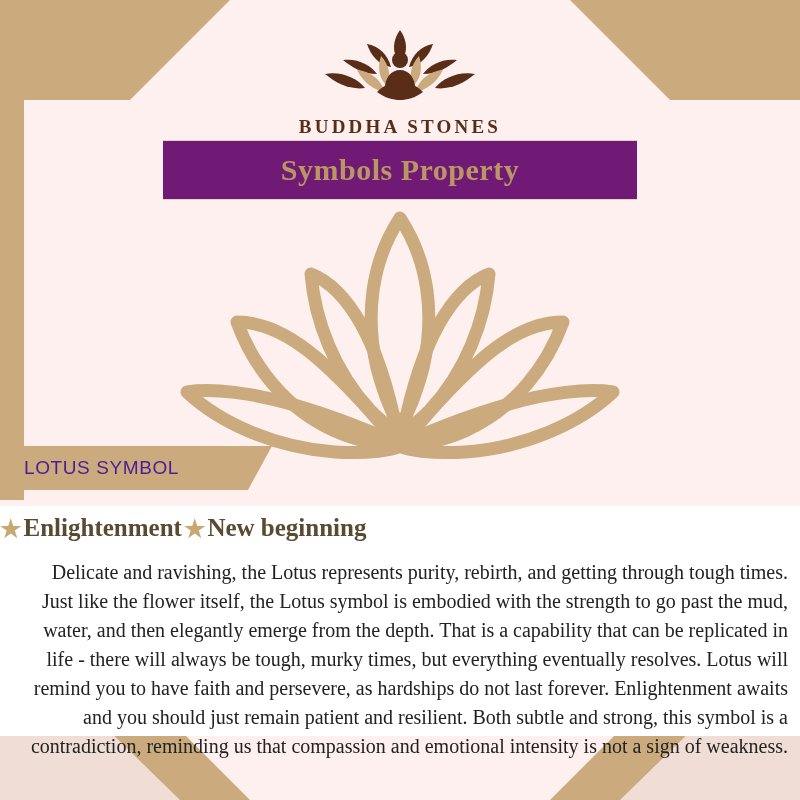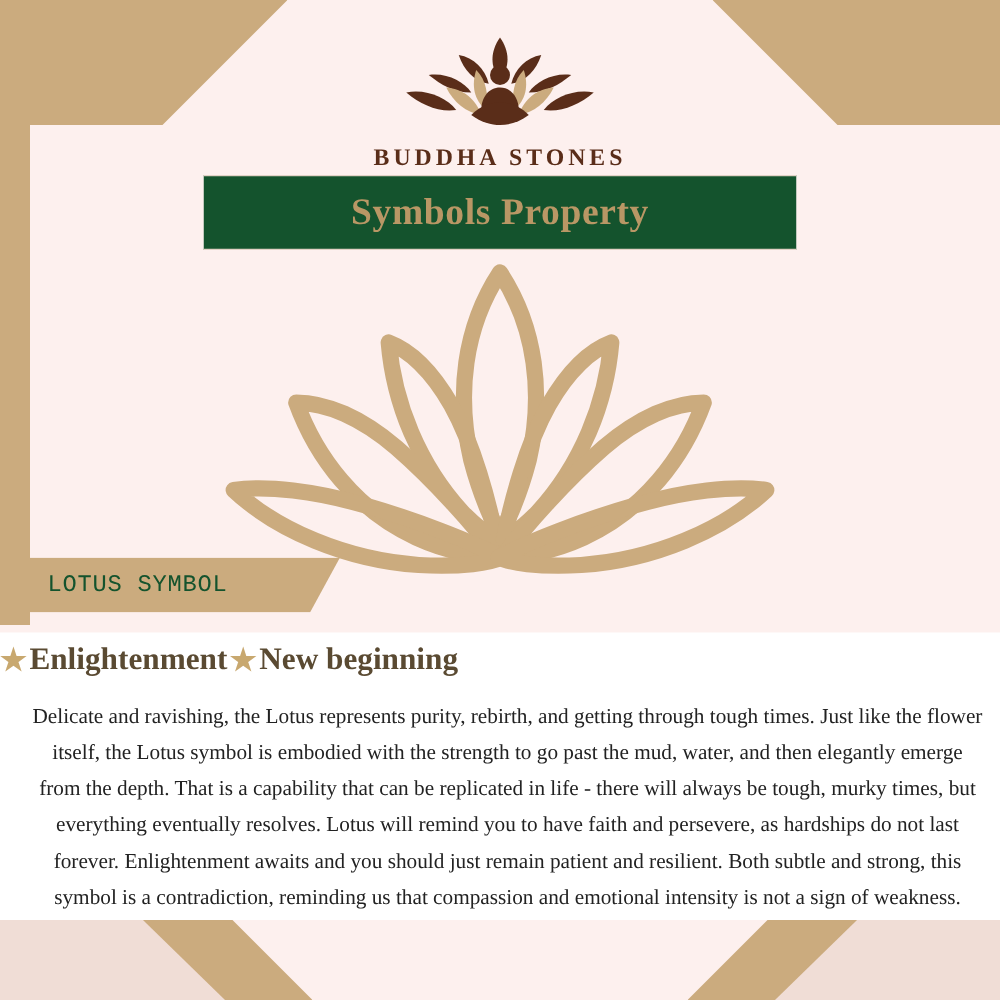--- a/index.html
+++ b/index.html
@@ -85,21 +85,21 @@
     margin-top: 2px;
   }
 
   
   .title-band {
     position: absolute;
     top: 140px;
     left: 163px;
     width: 474px;
     height: 58px;
-    background: #14532d;
+    background: #701a75;
     border-top: 1px solid #e3d2c6;
     border-bottom: 1px solid #e3d2c6;
     display: flex;
     align-items: center;
     justify-content: center;
     z-index: 5;
   }
   .title-text {
     font-family: "Liberation Serif", serif;
     font-weight: bold;
@@ -126,25 +126,25 @@
     left: 0;
     height: 44px;
     width: 272px;
     background: #cbab7e;
     clip-path: polygon(0 0, 272px 0, 248px 44px, 0 44px);
     display: flex;
     align-items: center;
     z-index: 6;
   }
   .ribbon-label {
-    color: #14532d;
+    color: #4c1d95;
     font-size: 19px;
     letter-spacing: 0.6px;
-    padding-left: 38px;
-    font-family: Liberation Mono, monospace;
+    padding-left: 24px;
+    font-family: Liberation Sans, sans-serif;
   }
 
   
   .content-panel {
     position: absolute;
     top: 506px;
     left: 0;
     width: 800px;
     height: 230px;
     background: #ffffff;
@@ -171,24 +171,24 @@
   }
   .headline-word { padding: 0 2px; }
 
   .body-text {
     position: absolute;
     top: 558px;
     left: 24px;
     width: 764px;
     z-index: 7;
     font-family: "Liberation Serif", serif;
-    font-size: 17px;
+    font-size: 20px;
     line-height: 29px;
     color: #222222;
-    text-align: center;
+    text-align: right;
   }
 </style>
 </head>
 <body>
 
 <div class="page">
 
   <div class="corner corner-tl"></div>
   <div class="corner corner-tr"></div>
   <div class="corner corner-left"></div>

